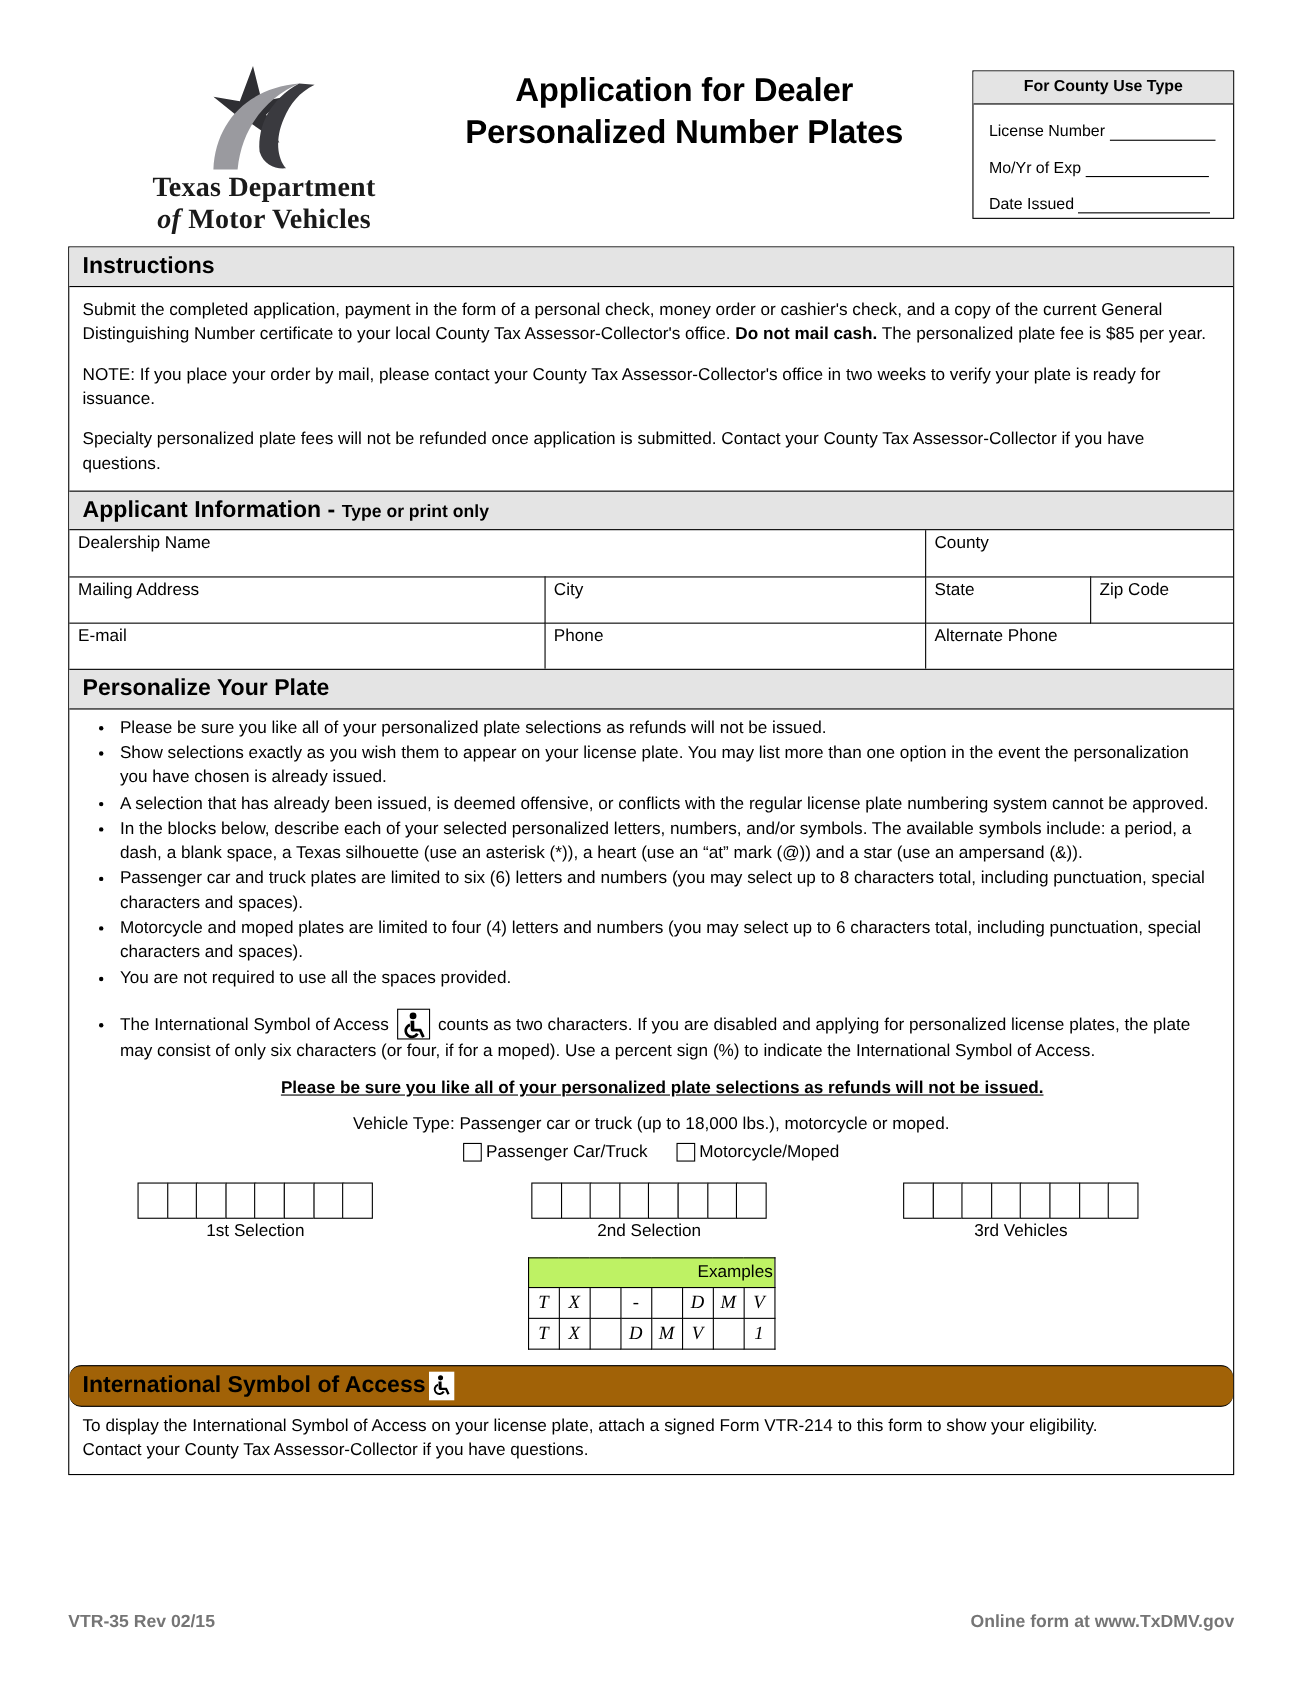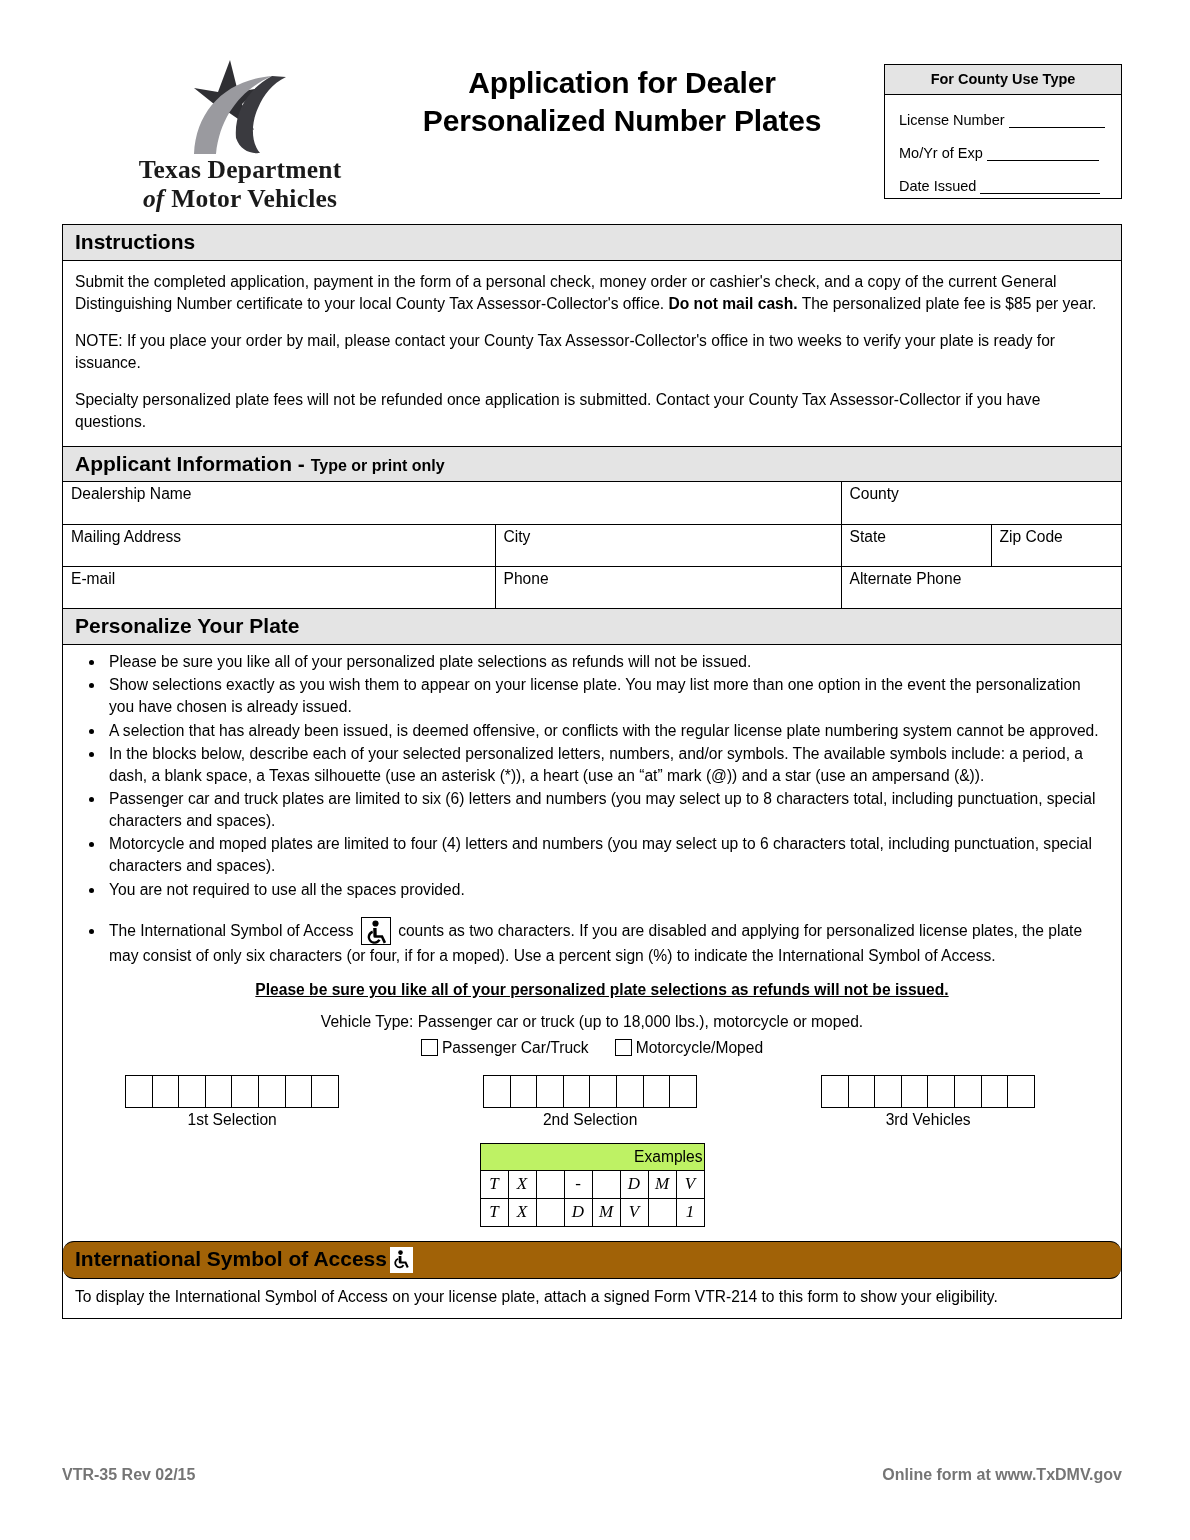--- a/index.html
+++ b/index.html
@@ -418,19 +418,20 @@
     <span class="isa-icon-inline">
       <svg width="22" height="26" viewBox="0 0 22 26" style="position:absolute;left:1px;top:1px;">
         <circle cx="9.5" cy="4.6" r="2.3" fill="#000"></circle>
         <path d="M7.6 8 l0.2 6.3 a1.3 1.3 0 0 0 1.3 1.3 l4.7 0 l2.0 4.3 l1.9 -0.9 l-2.5 -5.4 l-4.7 0 l-0.1 -5.6 z" fill="#000"></path>
         <path d="M7.0 9.9 a5.3 5.3 0 1 0 6.3 7.6 l-1.8 -0.85 a3.4 3.4 0 1 1 -4.1 -4.85 z" fill="#000"></path>
       </svg>
     </span>
   </div>
   <div class="body-text" style="padding-top:7px;padding-bottom:10px;">
     <p>To display the International Symbol of Access on your license plate, attach a signed Form VTR-214 to this form to show your eligibility.</p>
+    <p style="margin-top:0">Contact your County Tax Assessor-Collector if you have questions.</p>
   </div>
 </div>
 
 <div class="footer">
   <span>VTR-35 Rev 02/15</span>
   <span>Online form at www.TxDMV.gov</span>
 </div>
 
 </body></html>

